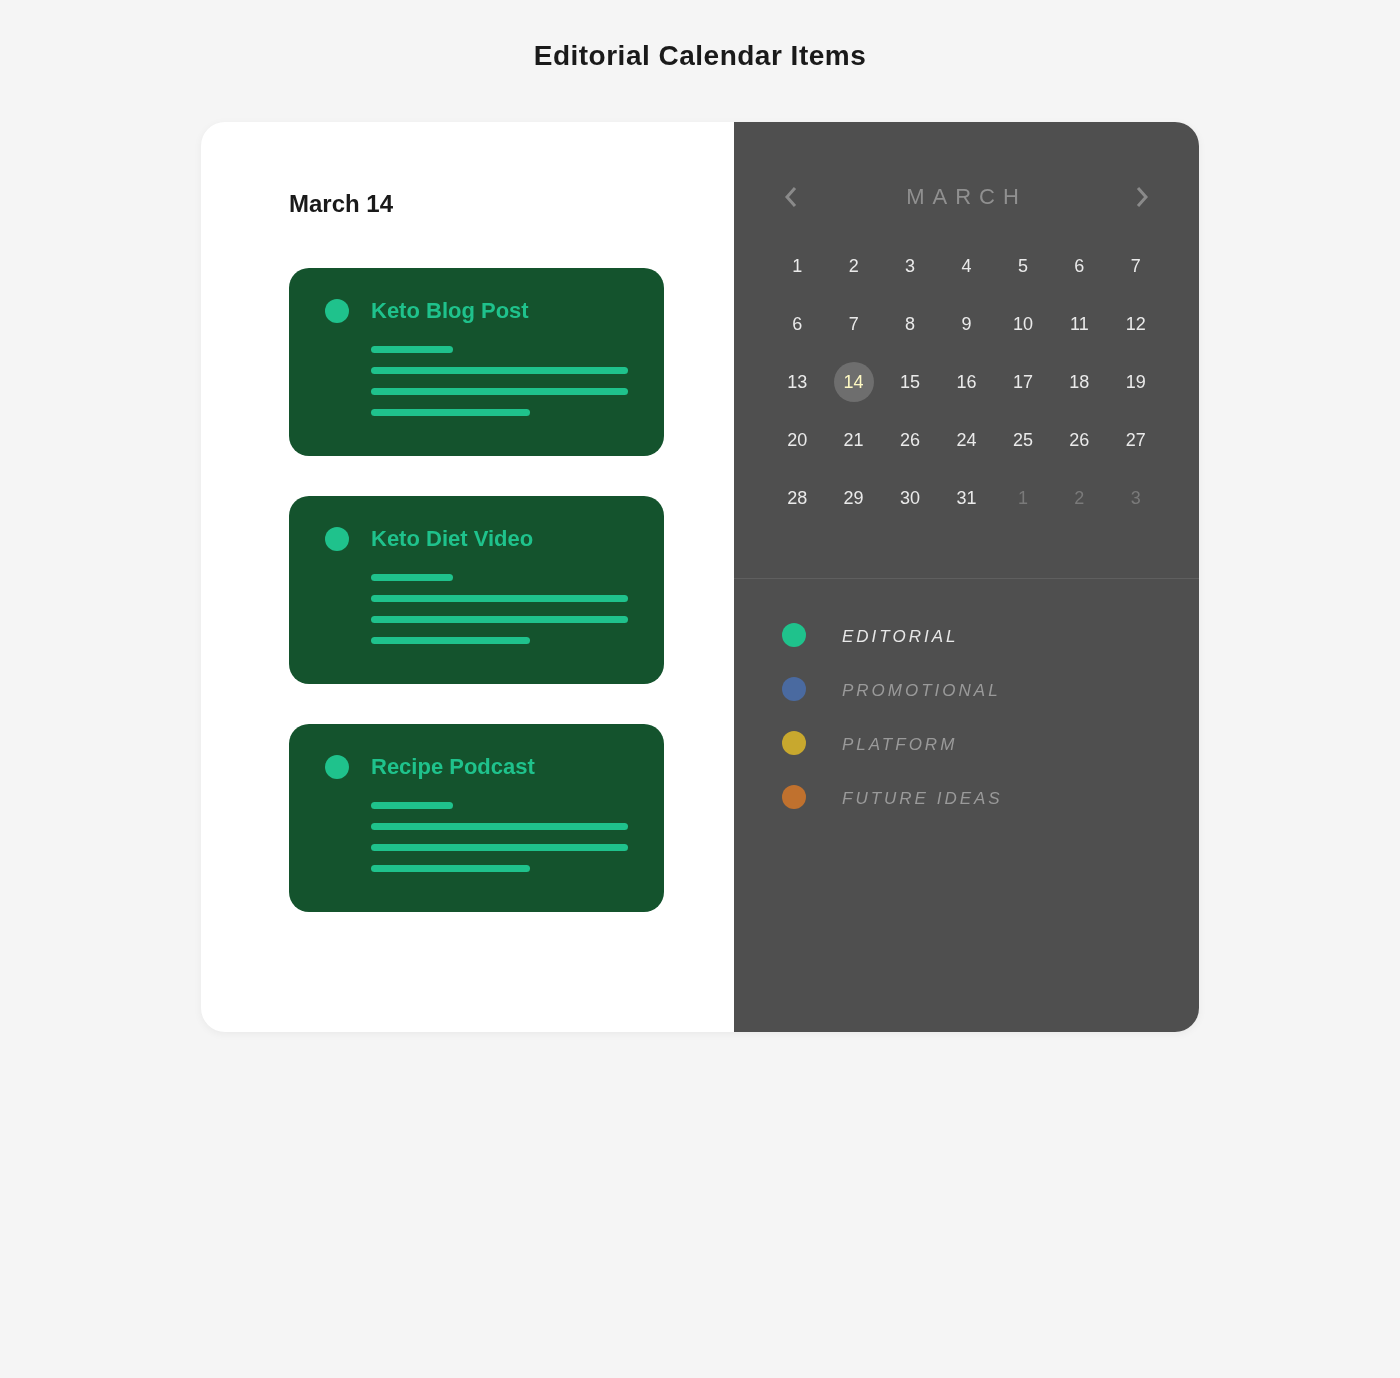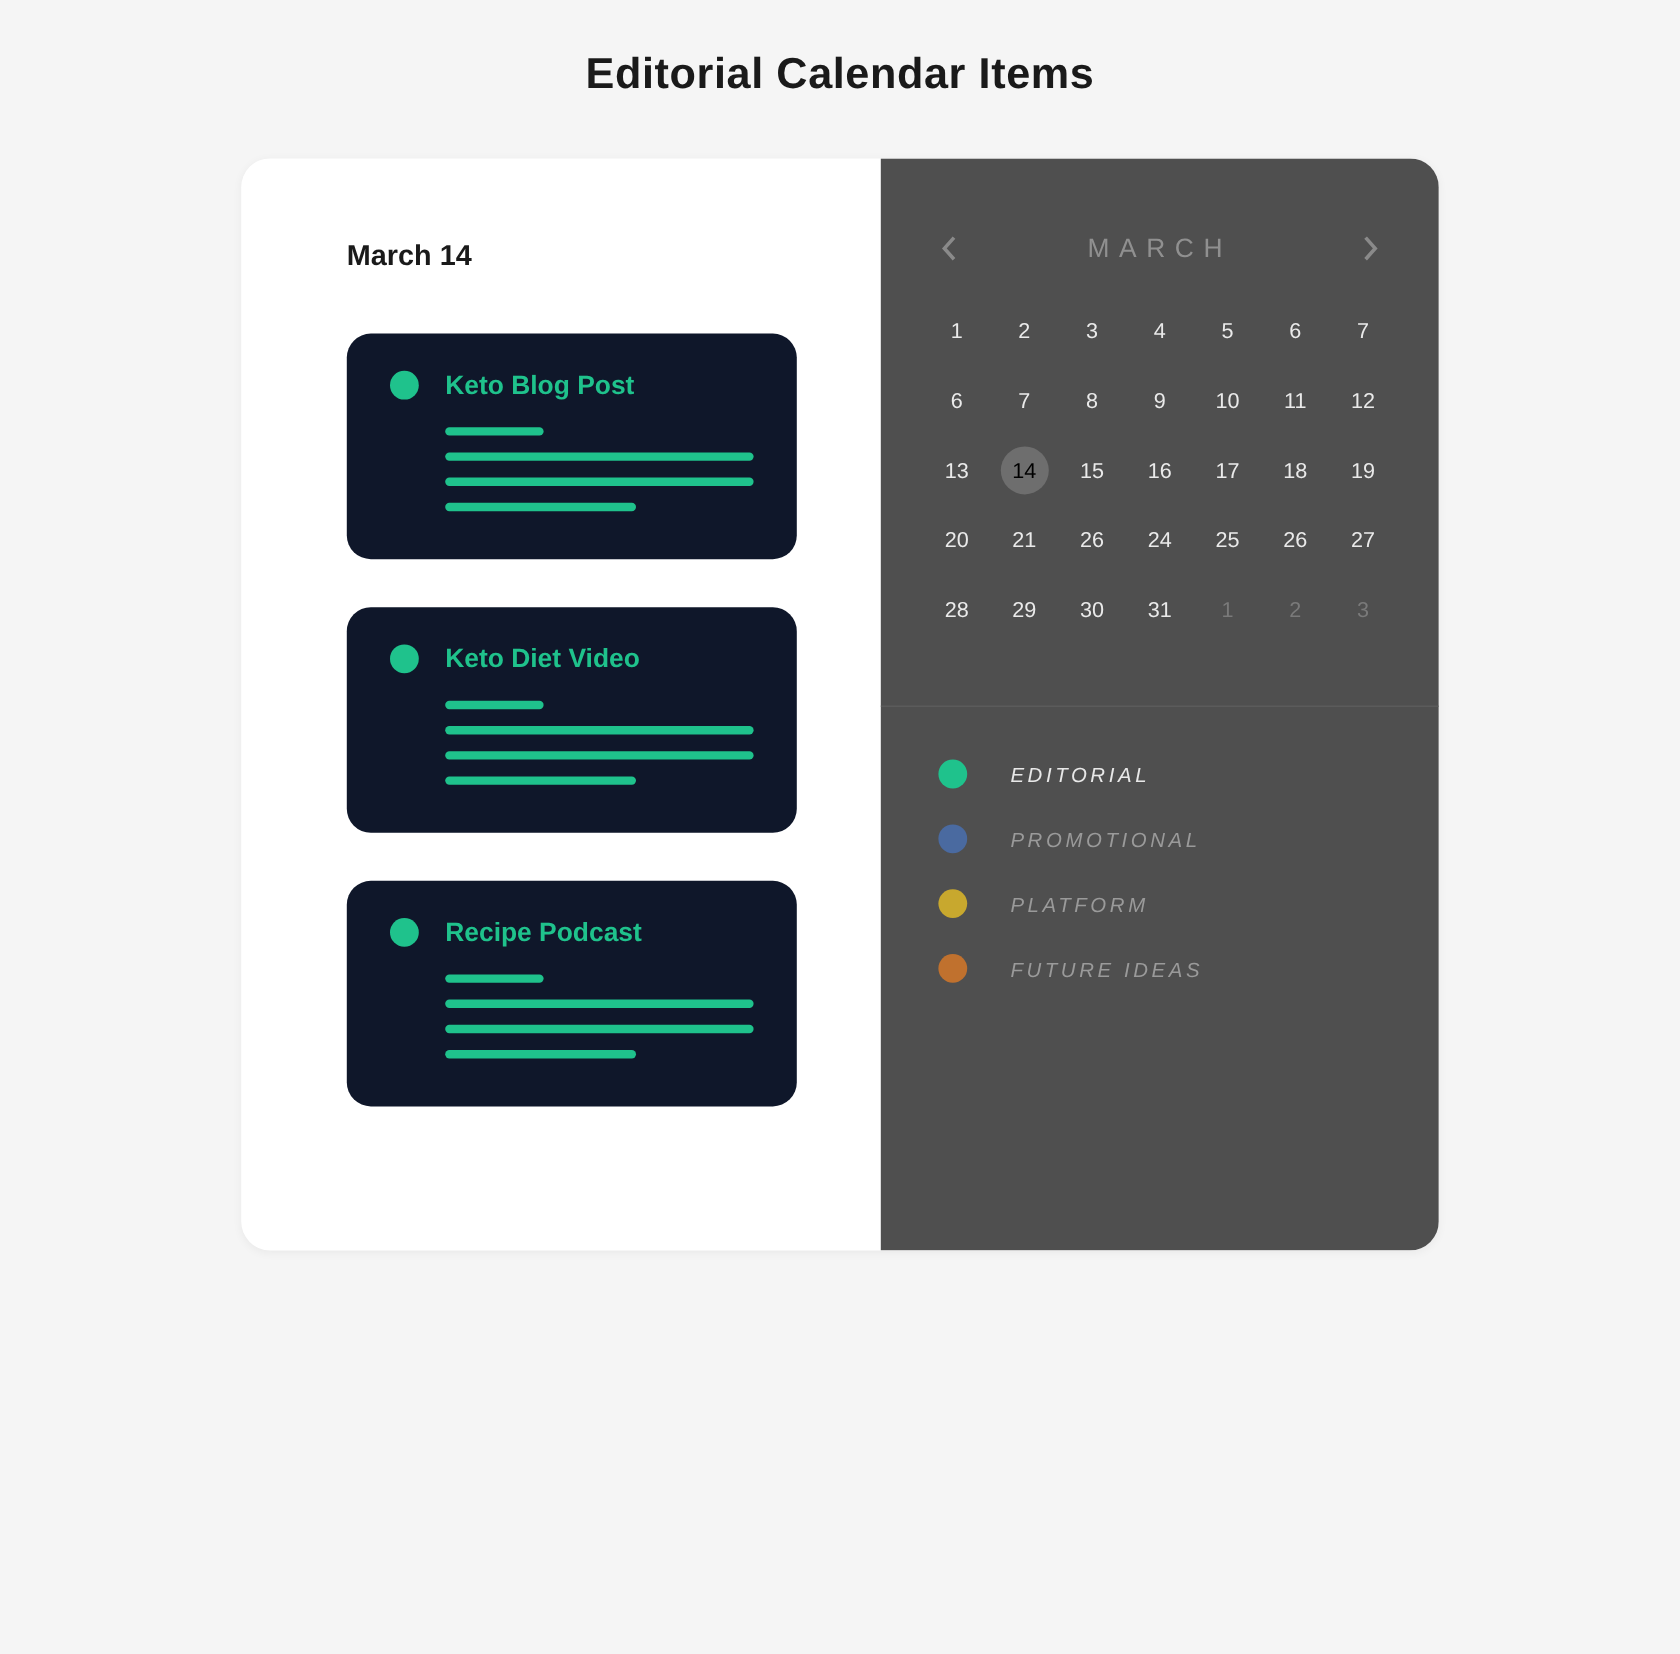--- a/index.html
+++ b/index.html
@@ -5,21 +5,21 @@
     * { box-sizing: border-box; margin: 0; padding: 0; }
     body {
       font-family: -apple-system, BlinkMacSystemFont, "Segoe UI", Helvetica, Arial, sans-serif;
       background: #f5f5f5;
       width: 1400px;
       height: 1378px;
       padding: 40px 0;
     }
     .page-title {
       text-align: center;
-      font-size: 36px;
+      font-size: 28px;
       font-weight: 700;
       color: #1a1a1a;
       margin-bottom: 50px;
       letter-spacing: 0.5px;
     }
     .card {
       width: 998px;
       margin: 0 auto;
       background: #fff;
       border-radius: 24px;
@@ -31,21 +31,21 @@
       flex: 1;
       padding: 68px 70px 80px 88px;
     }
     .date-heading {
       font-size: 24px;
       font-weight: 700;
       color: #1a1a1a;
       margin-bottom: 50px;
     }
     .item-card {
-      background: #0f172a;
+      background: #14532d;
       border-radius: 20px;
       padding: 30px 36px 40px 36px;
       margin-bottom: 40px;
     }
     .item-header {
       display: flex;
       align-items: center;
       gap: 22px;
       margin-bottom: 22px;
     }
@@ -119,21 +119,21 @@
       height: 40px;
       display: flex;
       align-items: center;
       justify-content: center;
       cursor: pointer;
       border-radius: 50%;
     }
     .day.other-month { color: #7a7a7a; }
     .day.selected {
       background: #6e6e6e;
-      color: #000000;
+      color: #fef9c3;
       width: 40px;
       height: 40px;
       margin: 0 auto;
     }
     .divider {
       height: 1px;
       background: #5f5f5f;
       margin: 20px 0 0 0;
     }
     .legend-section {

